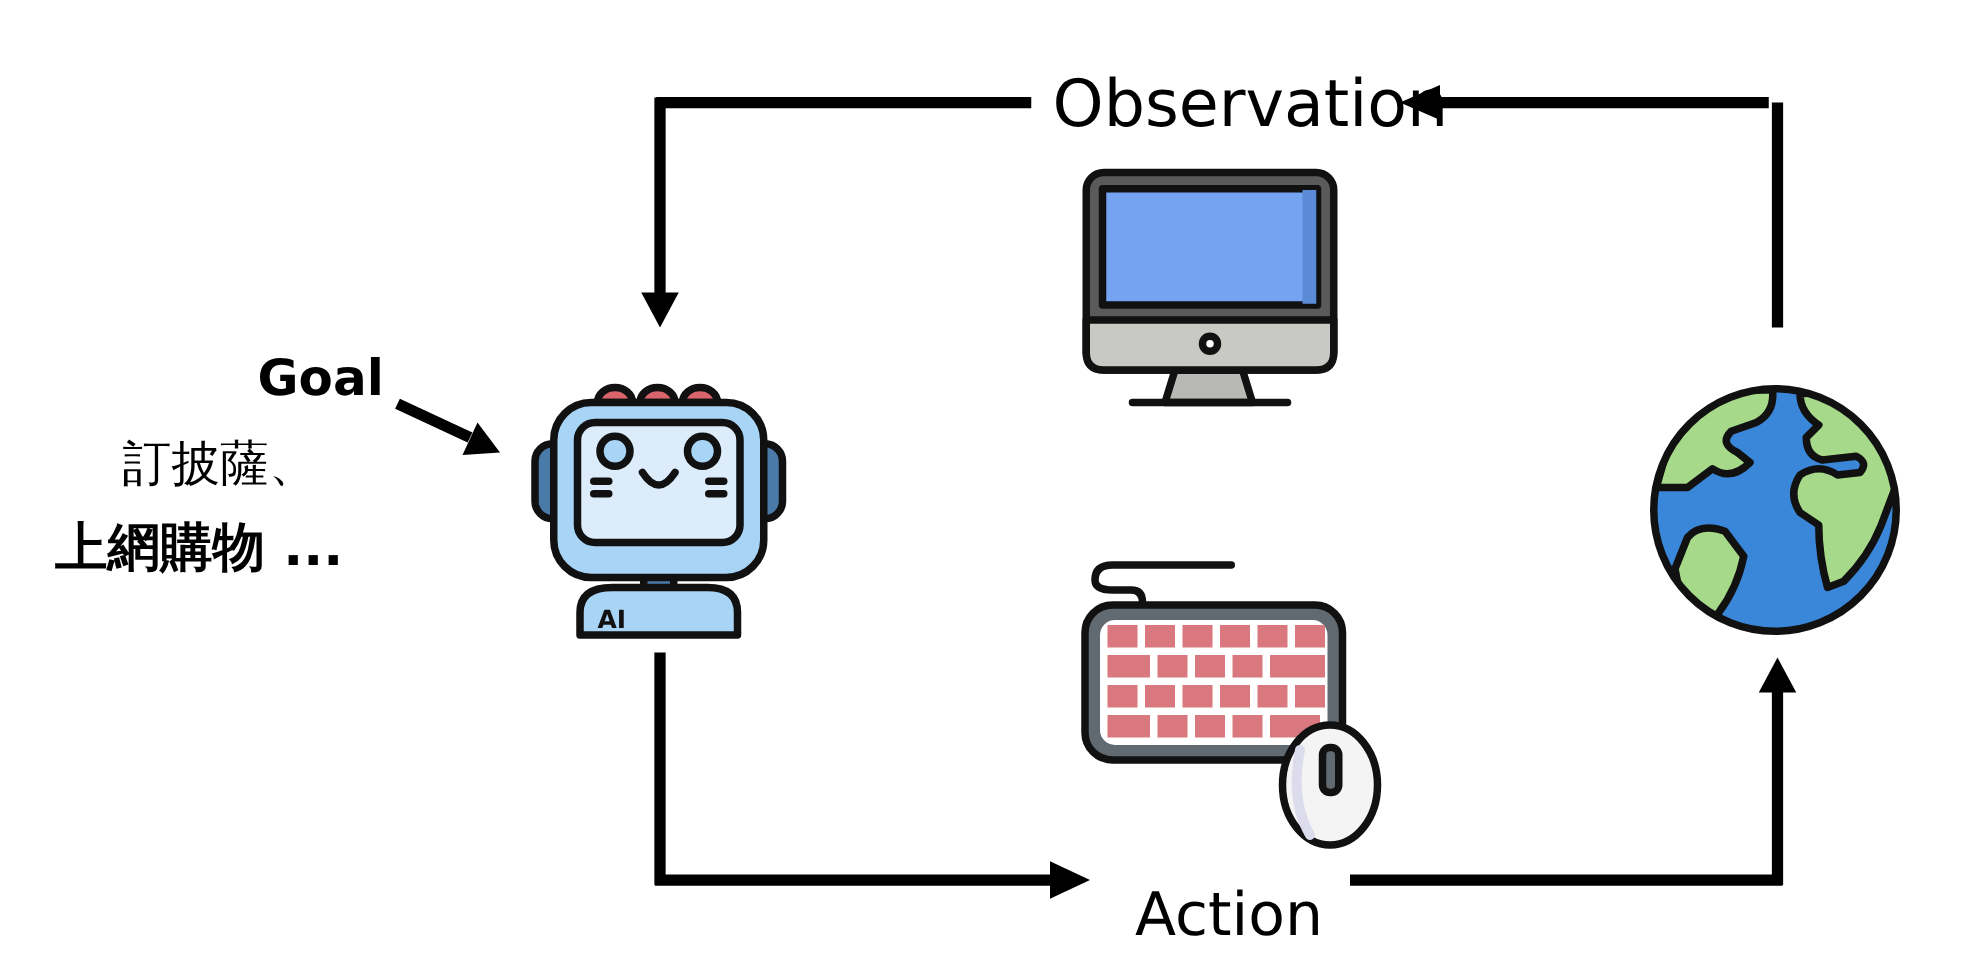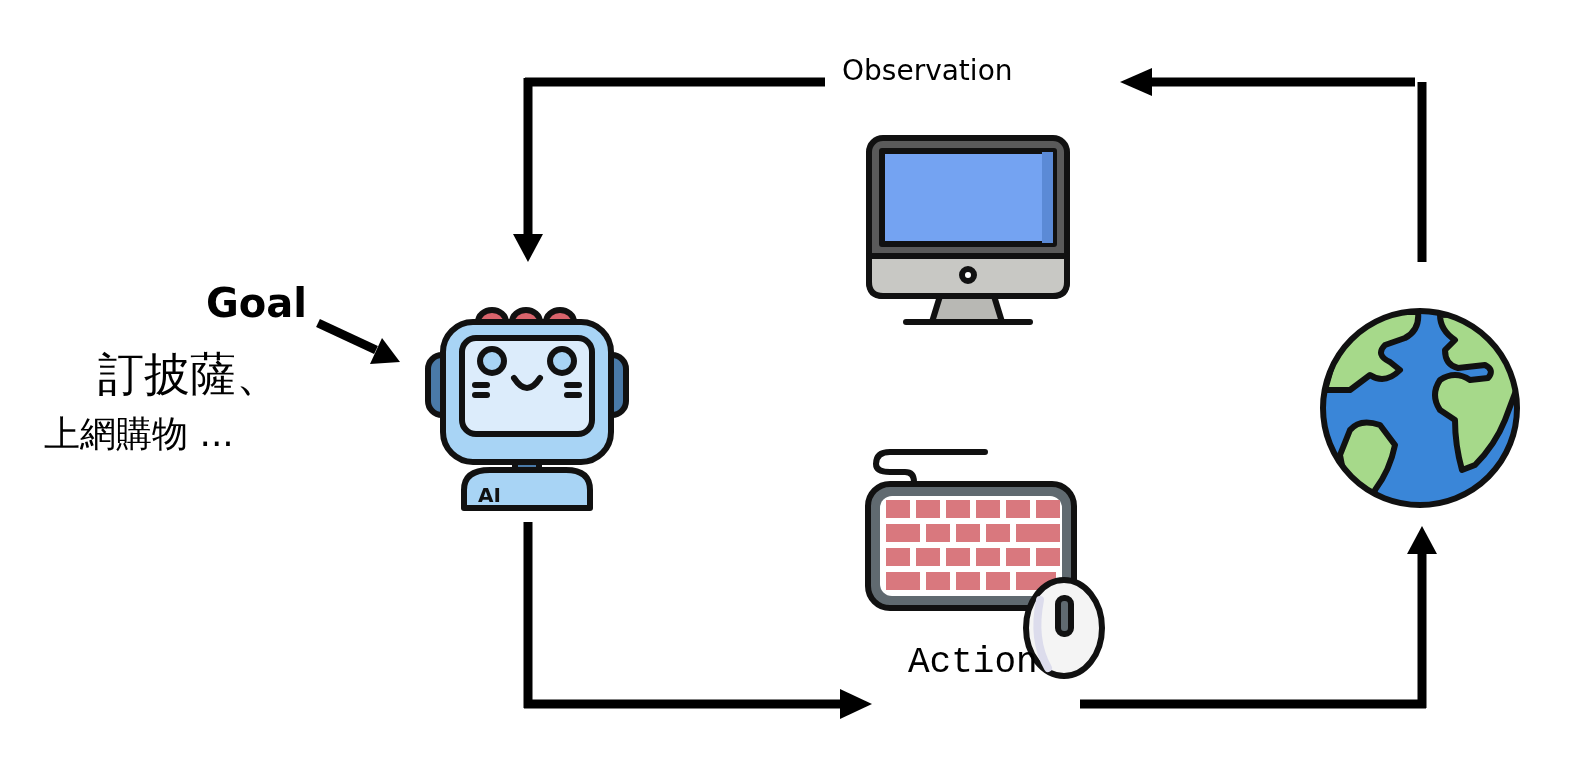--- a/index.html
+++ b/index.html
@@ -1,23 +1,23 @@
 <!DOCTYPE html>
 <html><head>
 <meta charset="utf-8">
 <style>
   html, body { margin: 0; padding: 0; background: #ffffff; }
   body { width: 1572px; height: 774px; position: relative; overflow: hidden; font-family: "DejaVu Sans", "Liberation Sans", sans-serif; }
   svg.diagram { position: absolute; left: 0; top: 0; }
   .lbl { position: absolute; color: #000; font-family: "DejaVu Sans", "Liberation Sans", sans-serif; white-space: nowrap; }
-  .lbl-obs { left: 842px; top: 54px; font-size: 28px; text-align: right; }
-  .lbl-act { left: 908px; top: 642px; font-size: 36px; font-family: Liberation Mono, monospace; }
+  .lbl-obs { left: 842px; top: 54px; font-size: 52px; text-align: right; }
+  .lbl-act { left: 908px; top: 704px; font-size: 48px; }
   .lbl-goal { left: 206px; top: 280px; font-size: 40px; font-weight: bold; }
-  .lbl-ex1 { left: 98px; top: 344px; font-size: 46px; }
-  .lbl-ex2 { left: 44px; top: 410px; font-size: 36px; }
+  .lbl-ex1 { left: 98px; top: 344px; font-size: 39px; }
+  .lbl-ex2 { left: 44px; top: 410px; font-size: 42px; font-weight: bold; }
 </style>
 </head>
 <body>
 
 <svg class="diagram" width="1572" height="774" viewBox="0 0 1572 774">
   <defs>
     <clipPath id="globeClip">
         <circle cx="1420" cy="408" r="97"></circle>
       </clipPath>
   </defs>

